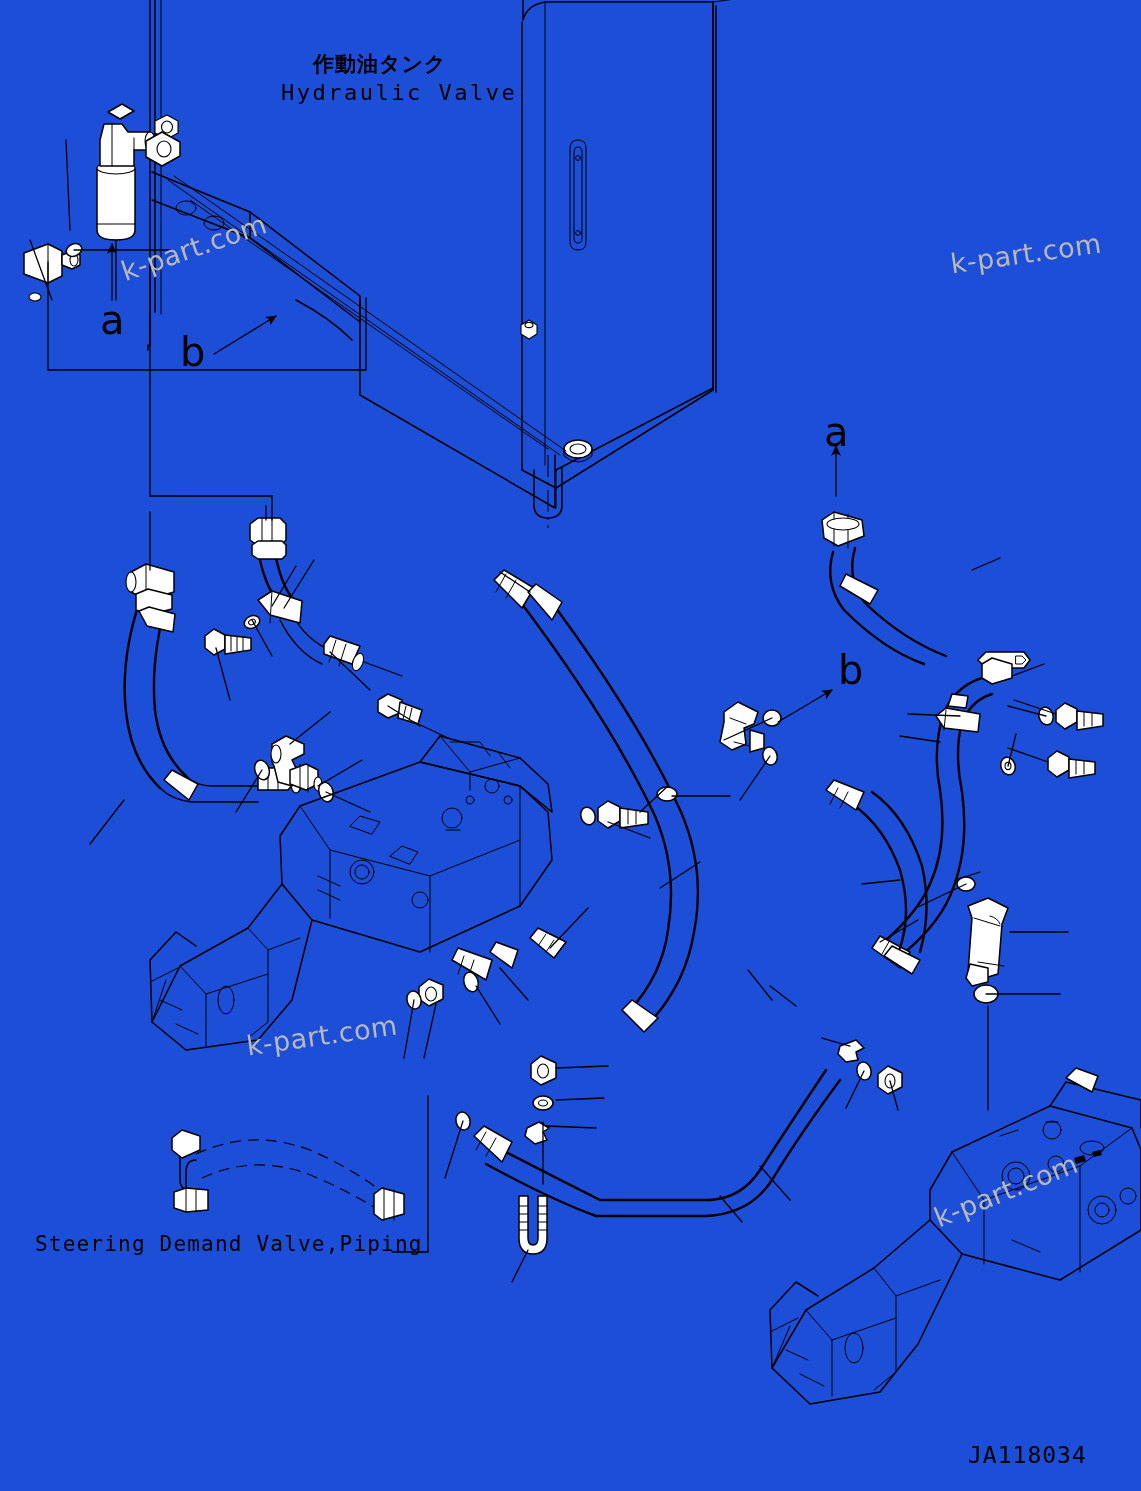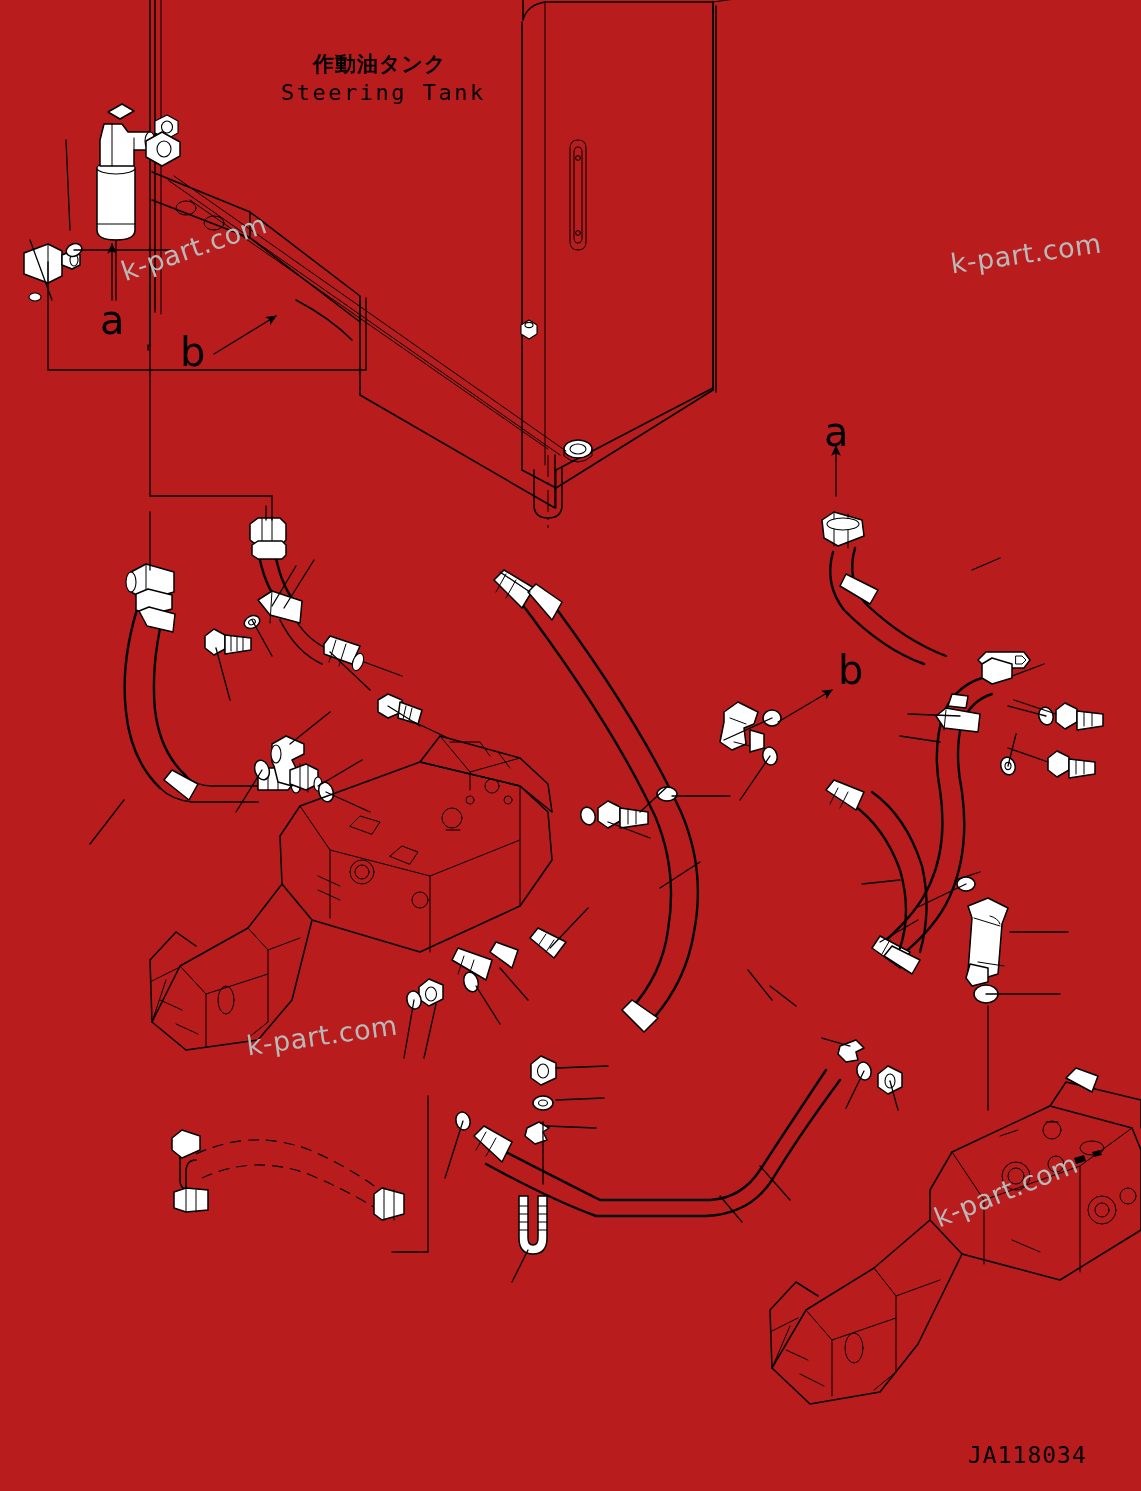--- a/index.html
+++ b/index.html
@@ -1,18 +1,18 @@
 <!DOCTYPE html>
 <html><head>
 <meta charset="utf-8">
 <style>
   html,body{margin:0;padding:0;background:#ffffff;}
   body{width:1141px;height:1491px;overflow:hidden;
        font-family:"DejaVu Sans Mono","Liberation Mono",monospace;}
-  #sheet{position:relative;width:1141px;height:1491px;background:#b91c1c;}
+  #sheet{position:relative;width:1141px;height:1491px;background:#1d4ed8;}
   svg{position:absolute;left:0;top:0;}
   .lbl{position:absolute;white-space:pre;color:#000;}
   .jp{font-family:"DejaVu Sans","Liberation Sans",sans-serif;font-weight:700;}
   .en{font-family:"DejaVu Sans Mono","Liberation Mono",monospace;}
   .callout{position:absolute;font-family:"DejaVu Sans","Liberation Sans",sans-serif;
            font-size:40px;font-weight:400;color:#000;line-height:1;}
   .wm{position:absolute;color:#b9b9b9;font-family:"DejaVu Sans","Liberation Sans",sans-serif;
       font-size:27px;letter-spacing:.5px;white-space:nowrap;}
   #komatsu{position:absolute;left:16px;top:1437px;font-family:"DejaVu Sans","Liberation Sans",sans-serif;
            font-weight:700;font-size:38px;letter-spacing:-1px;
@@ -482,22 +482,23 @@
 
   <g>
     <path class="ldr" marker-end="url(#ah)" d="M112 300 L112 244"></path>
     <path class="ldr" marker-end="url(#ah)" d="M214 354 L276 316"></path>
     <path class="ldr" marker-end="url(#ah)" d="M836 496 L836 446"></path>
     <path class="ldr" marker-end="url(#ah)" d="M778 722 L832 690"></path>
   </g>
 </svg>
 
 <div class="lbl jp" style="left:313px;top:50px;font-size:21px;letter-spacing:1px;">作動油タンク</div>
-<div class="lbl en" style="left:281px;top:80px;font-size:22px;letter-spacing:2.5px;">Steering Tank</div>
-
+<div class="lbl en" style="left:281px;top:80px;font-size:22px;letter-spacing:2.5px;">Hydraulic Valve</div>
+
+<div class="lbl en" style="left:35px;top:1232px;font-size:21px;letter-spacing:1.2px;">Steering Demand Valve,Piping</div>
 
 <div class="callout" style="left:100px;top:300px;">a</div>
 <div class="callout" style="left:180px;top:332px;">b</div>
 <div class="callout" style="left:824px;top:412px;">a</div>
 <div class="callout" style="left:838px;top:650px;">b</div>
 
 <div class="wm" style="left:118px;top:232px;transform:rotate(-19deg);">k-part.com</div>
 <div class="wm" style="left:950px;top:238px;transform:rotate(-8deg);">k-part.com</div>
 <div class="wm" style="left:246px;top:1020px;transform:rotate(-8deg);">k-part.com</div>
 <div class="wm" style="left:930px;top:1175px;transform:rotate(-22deg);">k-part.com</div>

